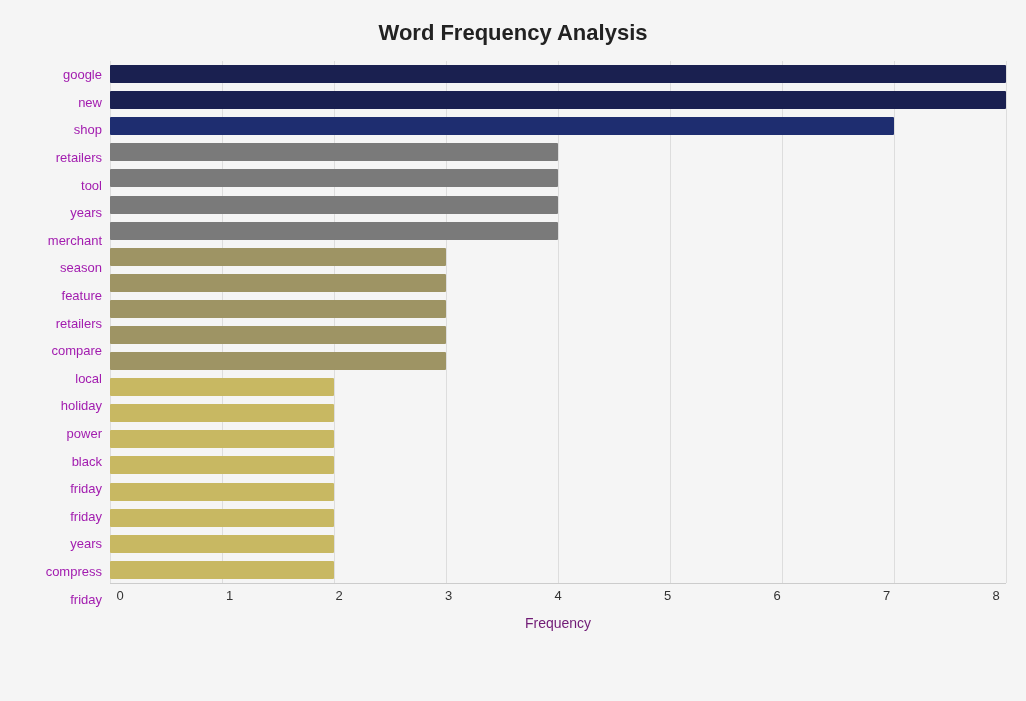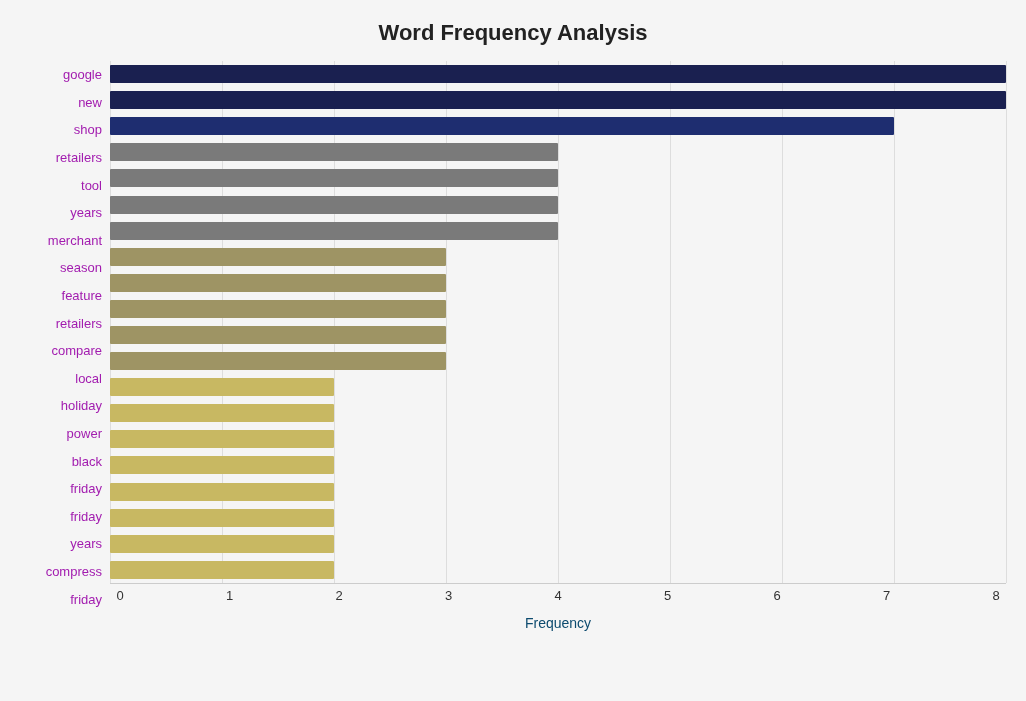--- a/index.html
+++ b/index.html
@@ -157,14 +157,14 @@
             <span style="font-size: 13px; color: rgb(51, 51, 51); text-align: center; min-width: 20px;">4</span>
             <span style="font-size: 13px; color: rgb(51, 51, 51); text-align: center; min-width: 20px;">5</span>
             <span style="font-size: 13px; color: rgb(51, 51, 51); text-align: center; min-width: 20px;">6</span>
             <span style="font-size: 13px; color: rgb(51, 51, 51); text-align: center; min-width: 20px;">7</span>
             <span style="font-size: 13px; color: rgb(51, 51, 51); text-align: center; min-width: 20px;">8</span>
           </div>
       </div>
     </div>
   </div>
 
-  <div style="text-align:center;font-size:14px;color:#0c4a6e;margin-top:2px;margin-left:90px;">Frequency</div>
+  <div style="text-align:center;font-size:14px;color:#701a75;margin-top:2px;margin-left:90px;">Frequency</div>
 </div>
 
 </body></html>

